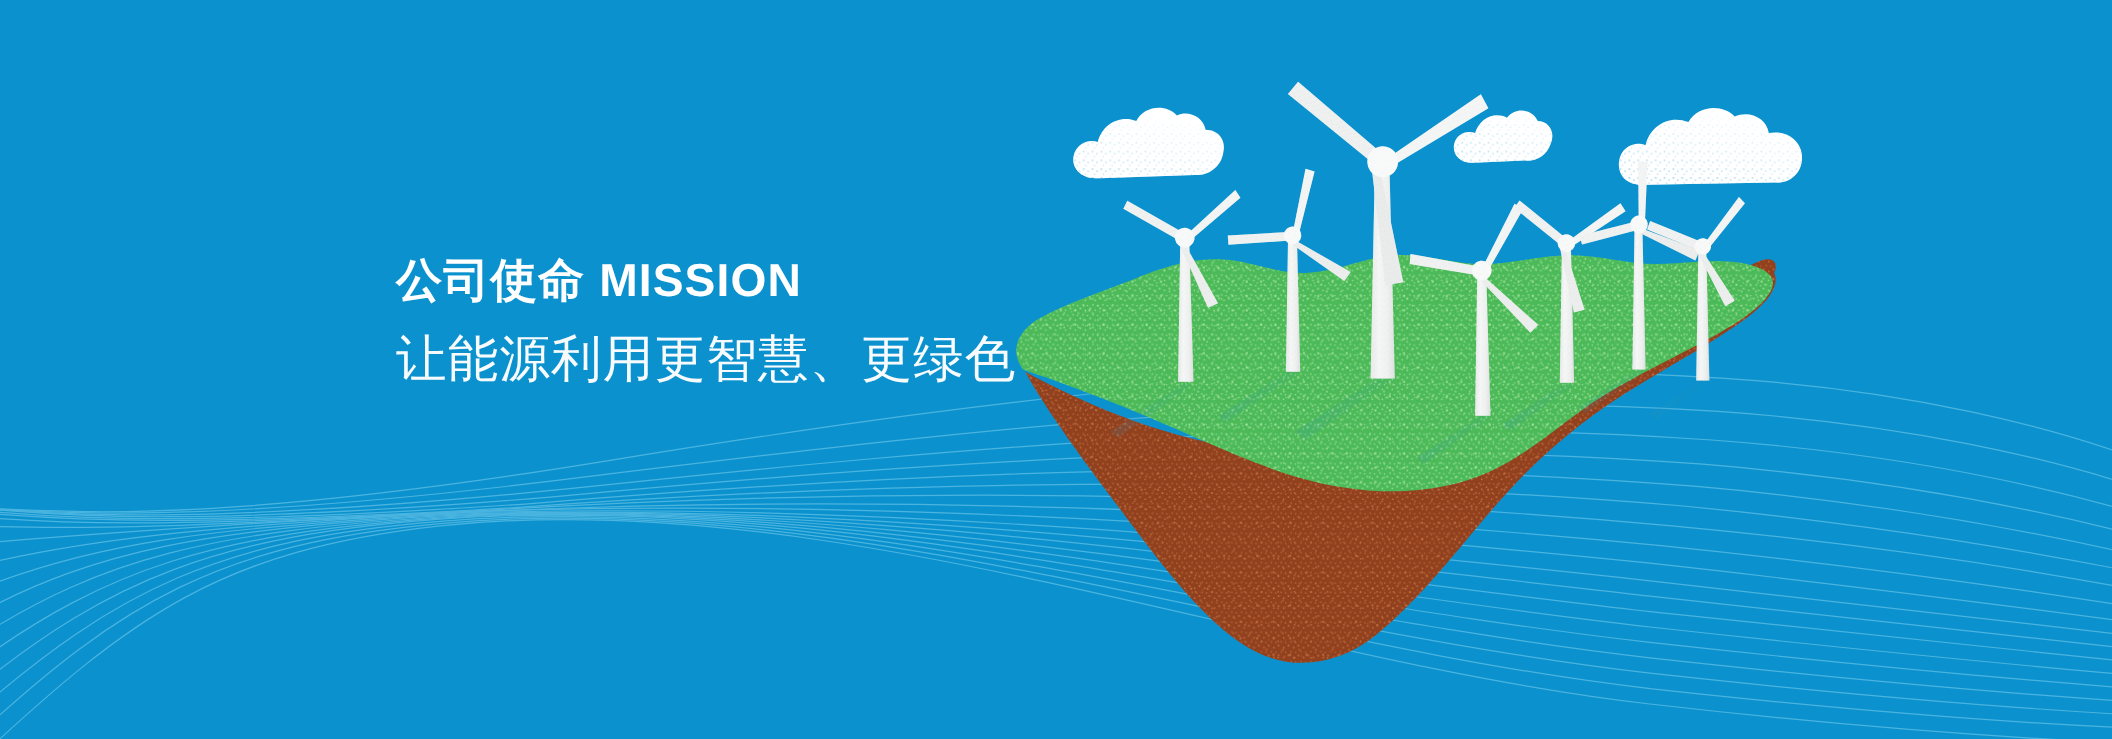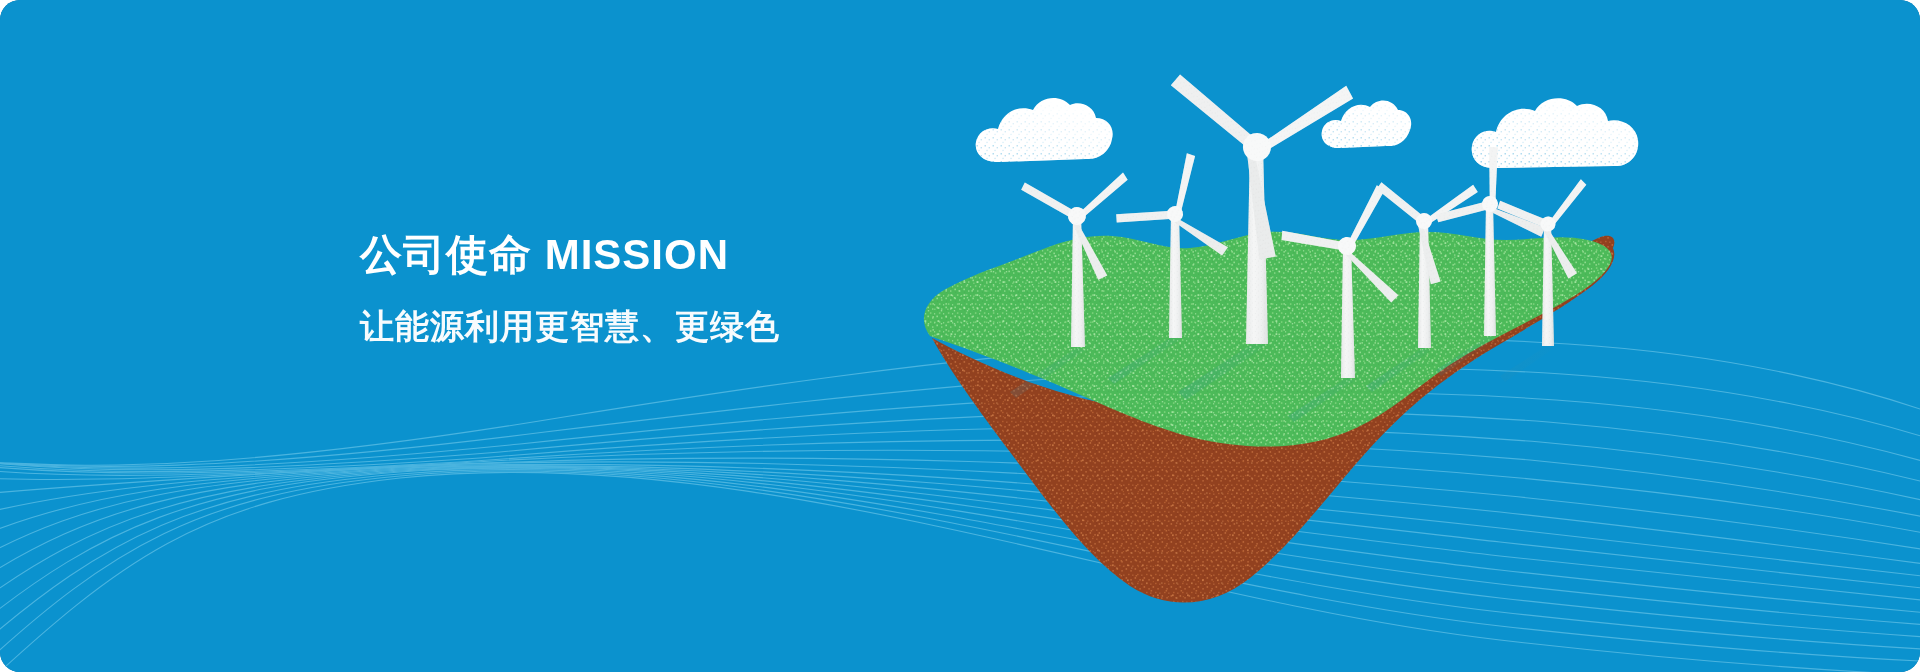--- a/index.html
+++ b/index.html
@@ -7,21 +7,20 @@
     padding: 0;
     background: #ffffff;
   }
   #banner {
     position: relative;
     width: 1920px;
     height: 672px;
     overflow: hidden;
     background: #0369a1;
     font-family: "Liberation Sans", "DejaVu Sans", sans-serif;
-    border-radius: 20px;
   }
   #bg-sky {
     position: absolute;
     inset: 0;
     background: #0b92ce;
   }
   #wave-layer {
     position: absolute;
     left: 0;
     top: 0;
@@ -47,23 +46,23 @@
     font-size: 42px;
     line-height: 54px;
     font-weight: bold;
     letter-spacing: 1px;
     white-space: nowrap;
   }
   #mission-subtitle {
     margin: 0;
     margin-top: 22px;
     color: #ffffff;
-    font-size: 34px;
+    font-size: 46px;
     line-height: 44px;
-    font-weight: bold;
+    font-weight: normal;
     letter-spacing: 1px;
     white-space: nowrap;
     opacity: 0.97;
   }
 </style>
 </head>
 <body>
 
 <div id="banner">
 

